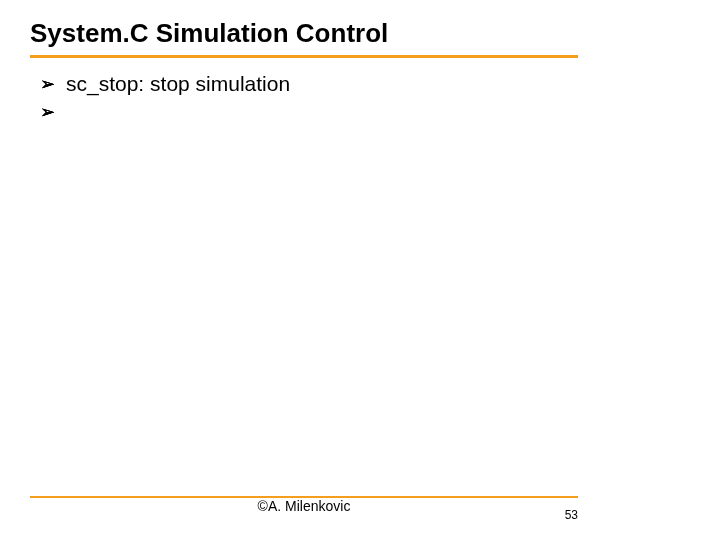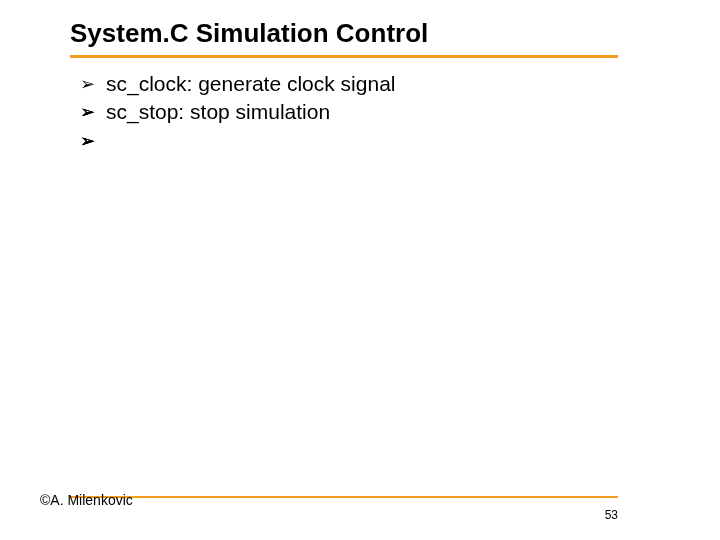--- a/index.html
+++ b/index.html
@@ -11,21 +11,20 @@
     font-family: Arial, Helvetica, sans-serif;
     color: #000;
     overflow: hidden;
   }
   .slide {
     box-sizing: border-box;
     width: 608px;
     height: 540px;
     padding: 18px 30px 0 30px;
     position: relative;
-    margin-left: 40px;
   }
   .title {
     font-size: 26px;
     font-weight: bold;
     color: #000;
     margin: 0 0 6px 0;
   }
   .hr-top {
     border: none;
     border-top: 3px solid #f59e1b;
@@ -56,23 +55,24 @@
     position: absolute;
     left: 30px;
     right: 30px;
     bottom: 42px;
     border: none;
     border-top: 2px solid #f59e1b;
     margin: 0;
   }
   .footer-author {
     position: absolute;
-    bottom: 32px;
+    bottom: 26px;
     left: 0;
     width: 100%;
+    text-align: center;
     font-size: 14px;
     color: #000;
   }
   .footer-page {
     position: absolute;
     bottom: 18px;
     right: 30px;
     font-size: 12px;
     color: #000;
   }
@@ -80,21 +80,20 @@
 </head>
 <body>
 
 <div class="slide">
   <h1 class="title">System.C Simulation Control</h1>
   <hr class="hr-top">
 
   <ul class="bullets">
     <li>
       <span class="arrow">➢</span>
-      <span>sc_clock: generate clock signal</span>
     </li>
     <li>
       <span class="arrow">➢</span>
     </li>
     <li>
       <span class="arrow">➢</span>
     </li>
     <li>
       <span class="arrow">➢</span>
       <span>sc_stop: stop simulation</span>

